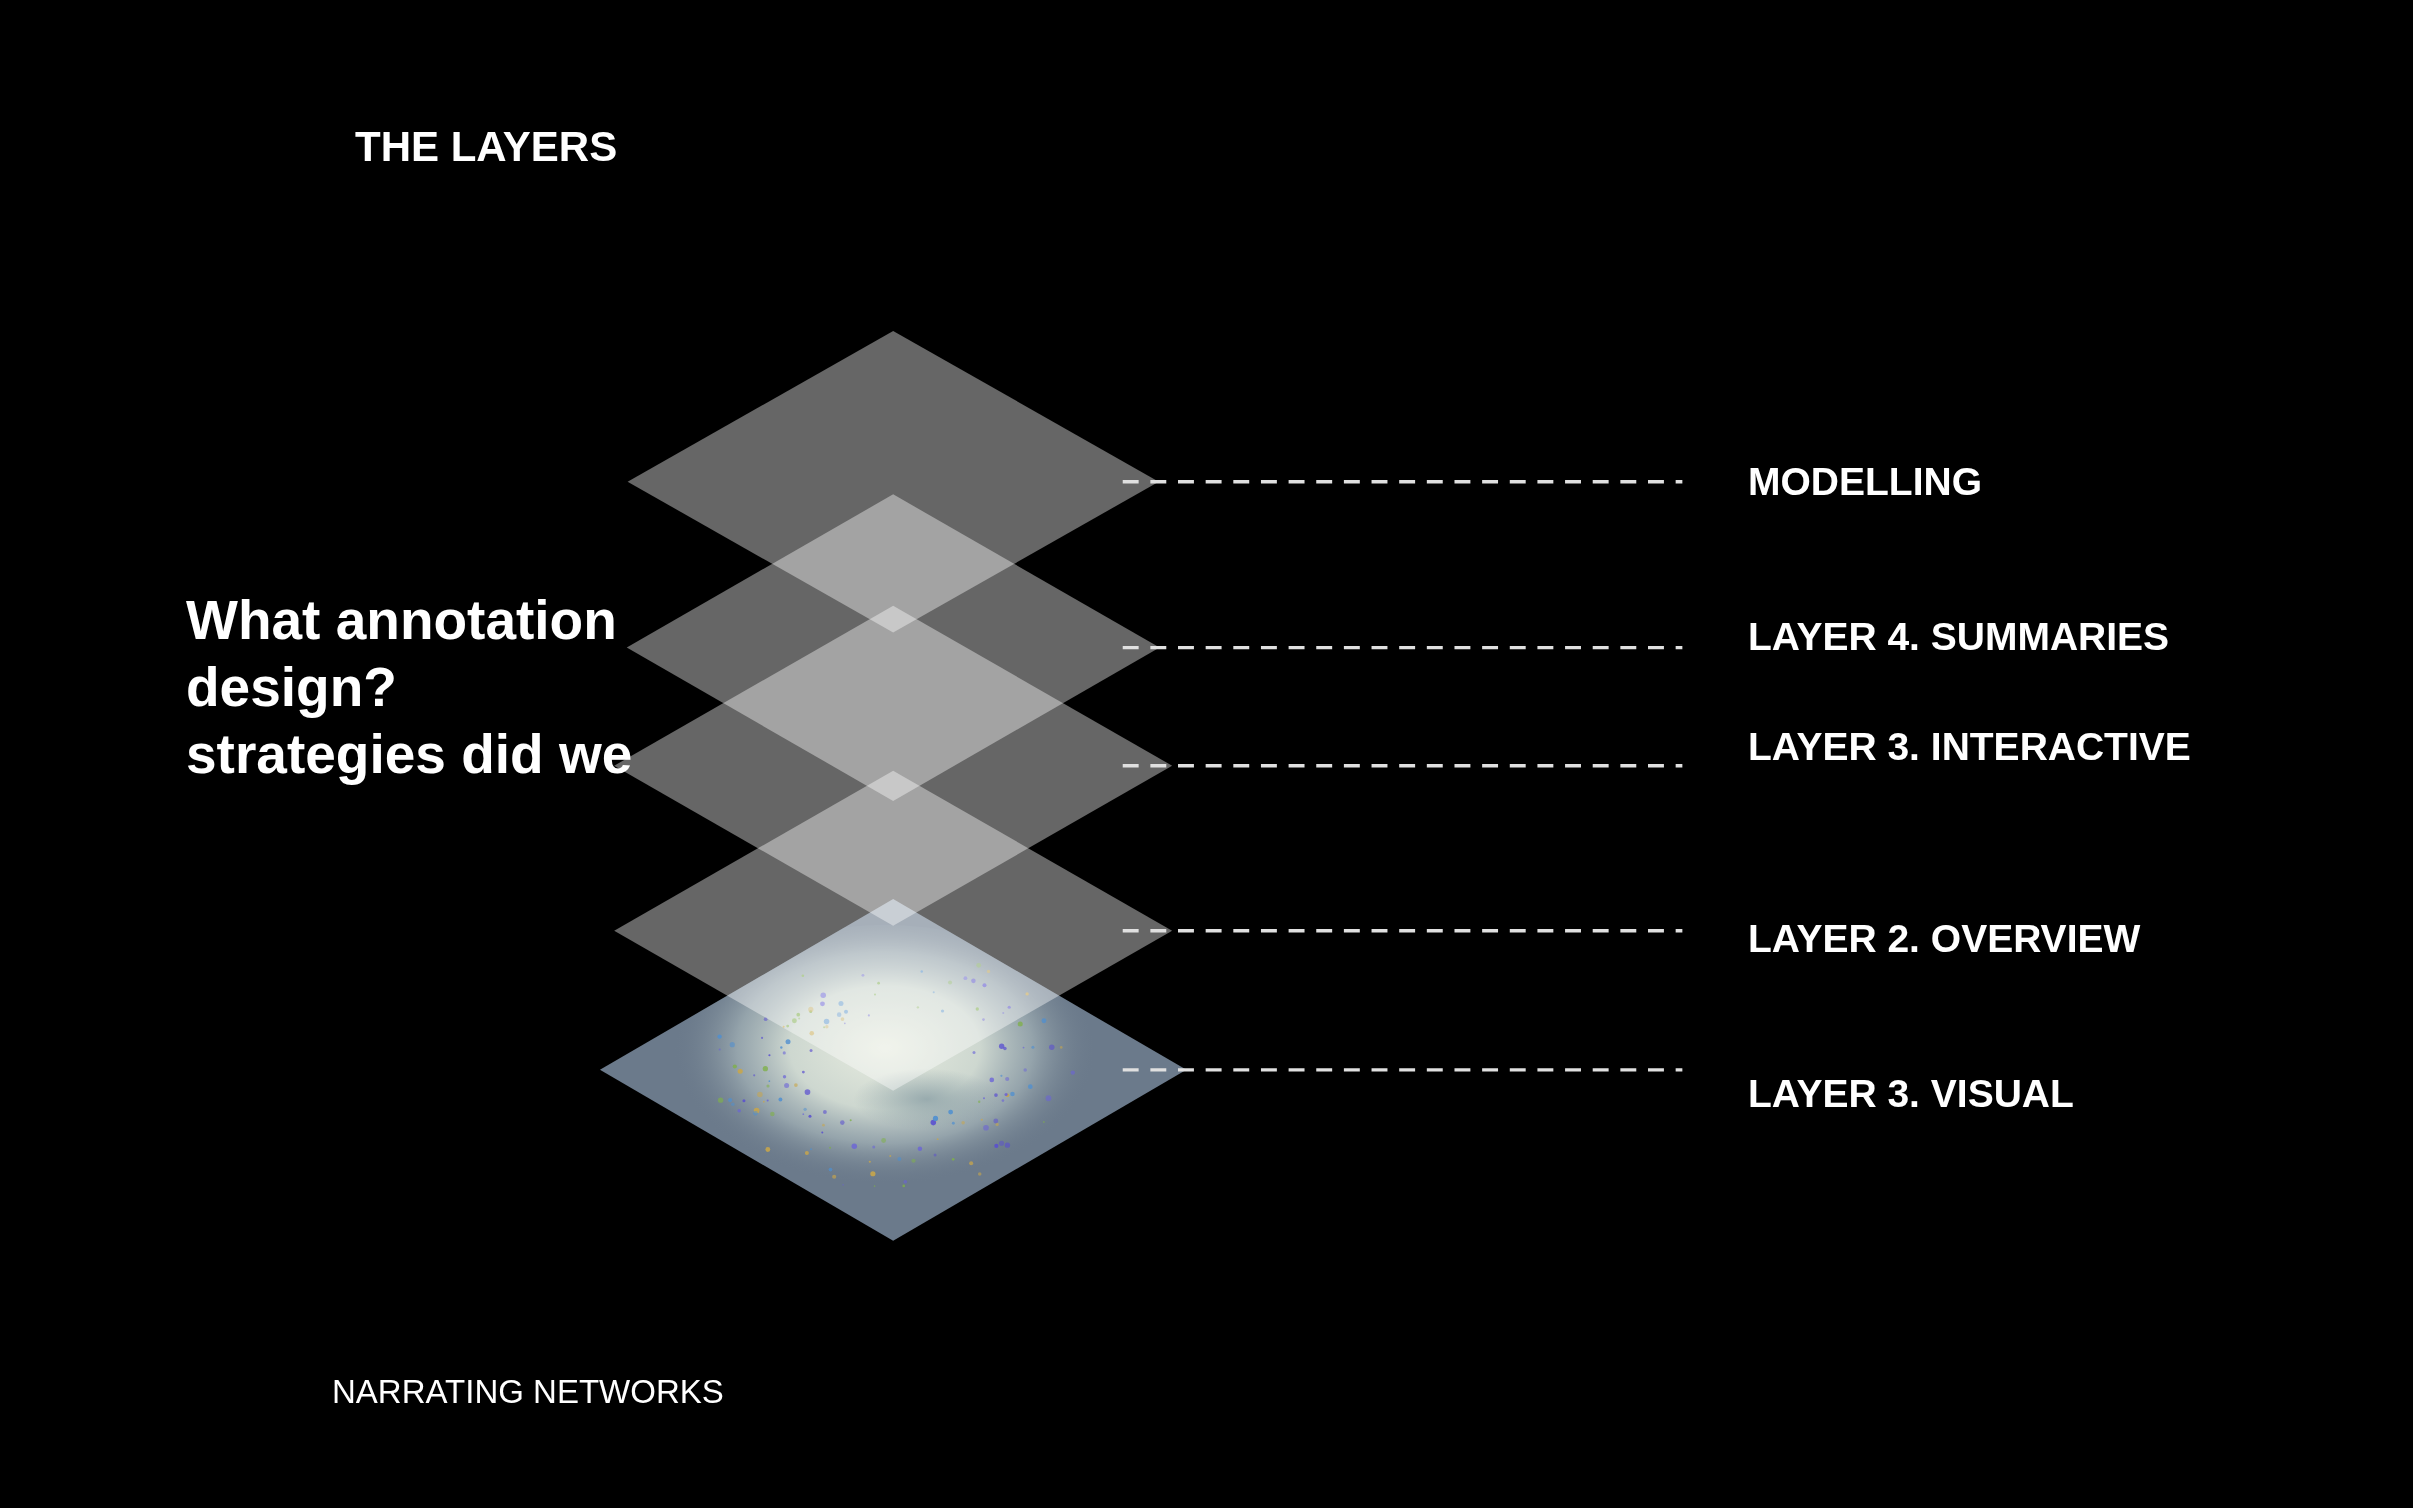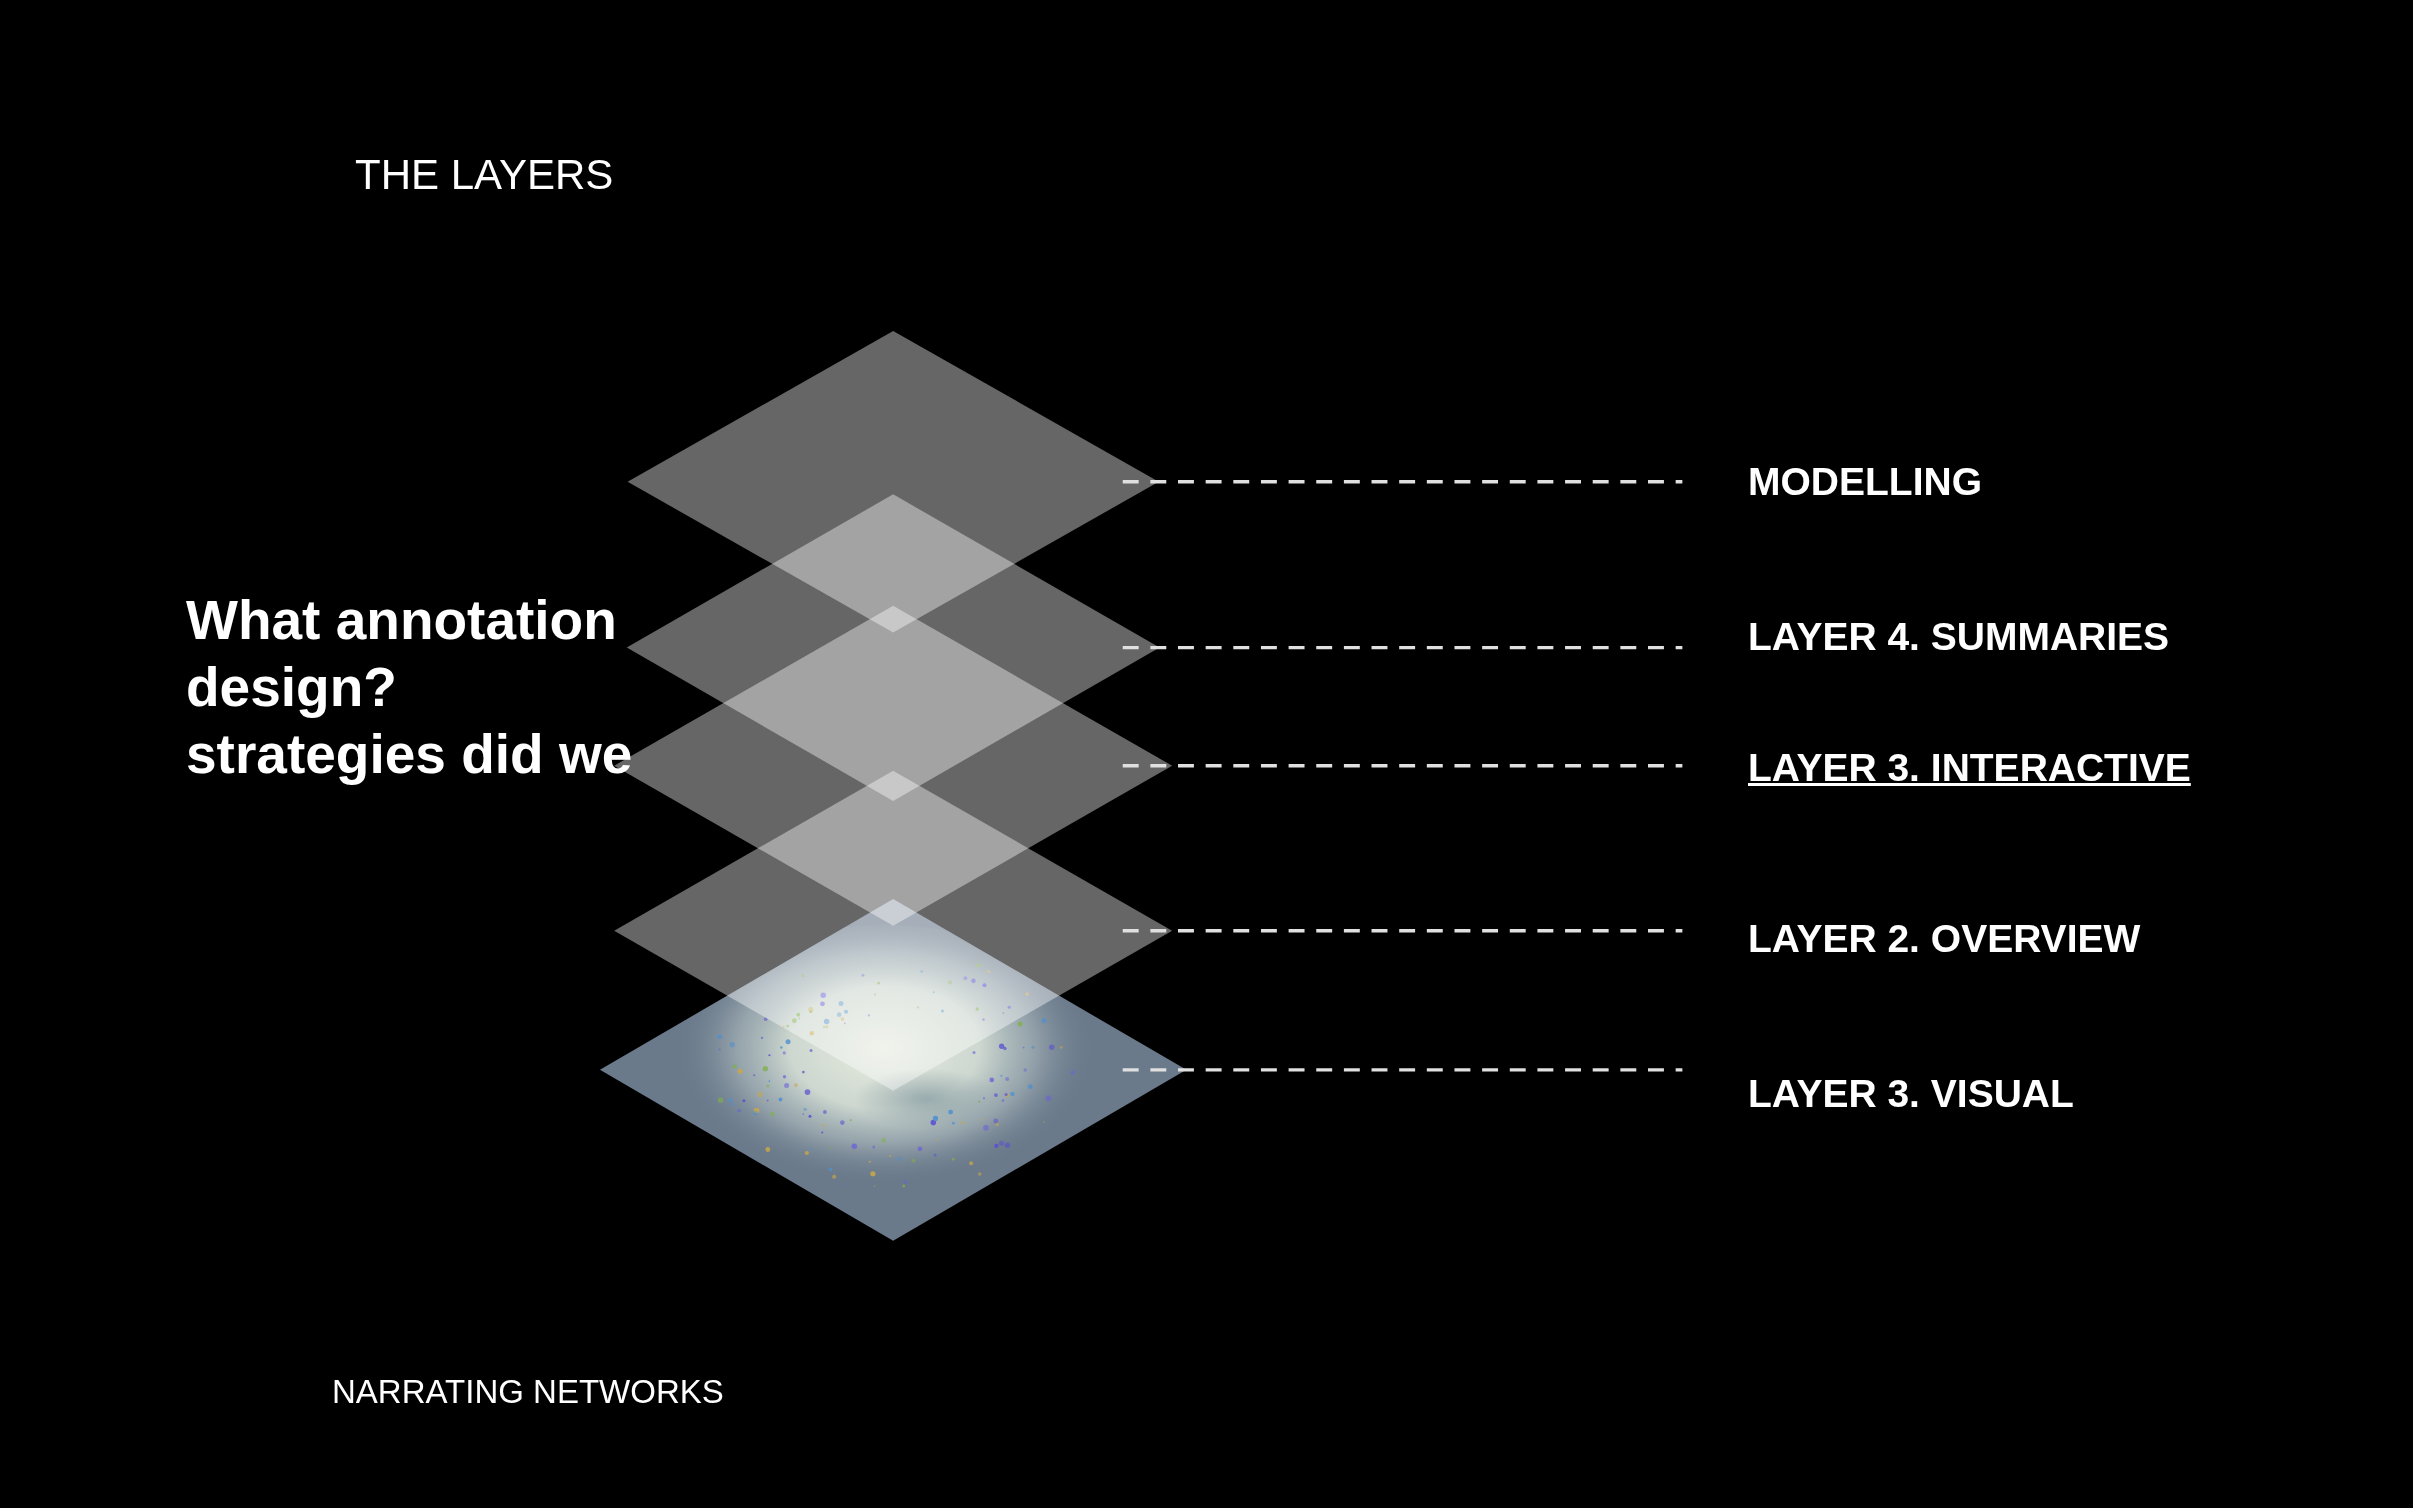--- a/index.html
+++ b/index.html
@@ -1,18 +1,18 @@
 <!DOCTYPE html>
 <html style="font-size:13.4px"><head>
 <meta charset="utf-8">
 <style>
   html, body { margin: 0; padding: 0; background: #000; }
   body { width: 2413px; height: 1508px; position: relative; overflow: hidden; font-family: "Liberation Sans", sans-serif; color: #fff; }
   .abs { position: absolute; white-space: nowrap; }
-  .title { left: 355px; top: 123px; font-size: 42px; font-weight: normal; line-height: 1.15; margin-top: 28px; }
+  .title { left: 355px; top: 123px; font-size: 42px; font-weight: bold; line-height: 1.15; }
   .question { left: 186px; top: 587px; font-size: 55px; font-weight: bold; line-height: 67px; white-space: normal; width: 469px; }
   .question span { display: block; white-space: nowrap; }
   .footer { left: 332px; top: 1373px; font-size: 33px; font-weight: normal; line-height: 1.15; }
   .label { left: 1748px; font-size: 39px; font-weight: bold; line-height: 47px; }
   .label span { display: block; }
   svg#stack { position: absolute; left: 0; top: 0; width: 2413px; height: 1508px; }
 </style>
 </head>
 <body>
 
@@ -201,21 +201,21 @@
     <line id="l1" x1="1340" x2="2008" y1="1277" y2="1277" stroke="#e0e0e0" stroke-width="4" stroke-dasharray="19 14"></line>
   </g>
 </svg>
 
 <div class="abs label" id="lab5" style="top: 458px;">
   <span>MODELLING</span>
 </div>
 <div class="abs label" id="lab4" style="top: 613px;">
   <span>LAYER 4. SUMMARIES</span>
 </div>
-<div class="abs label" id="lab3" style="top: 744px; text-decoration: underline;">
+<div class="abs label" id="lab3" style="top: 723px;">
   <span>LAYER 3. INTERACTIVE</span>
 </div>
 <div class="abs label" id="lab2" style="top: 915px;">
   <span>LAYER 2. OVERVIEW</span>
 </div>
 <div class="abs label" id="lab1" style="top: 1070px;">
   <span>LAYER 3. VISUAL</span>
 </div>
 
 <div class="abs footer">NARRATING NETWORKS</div>

